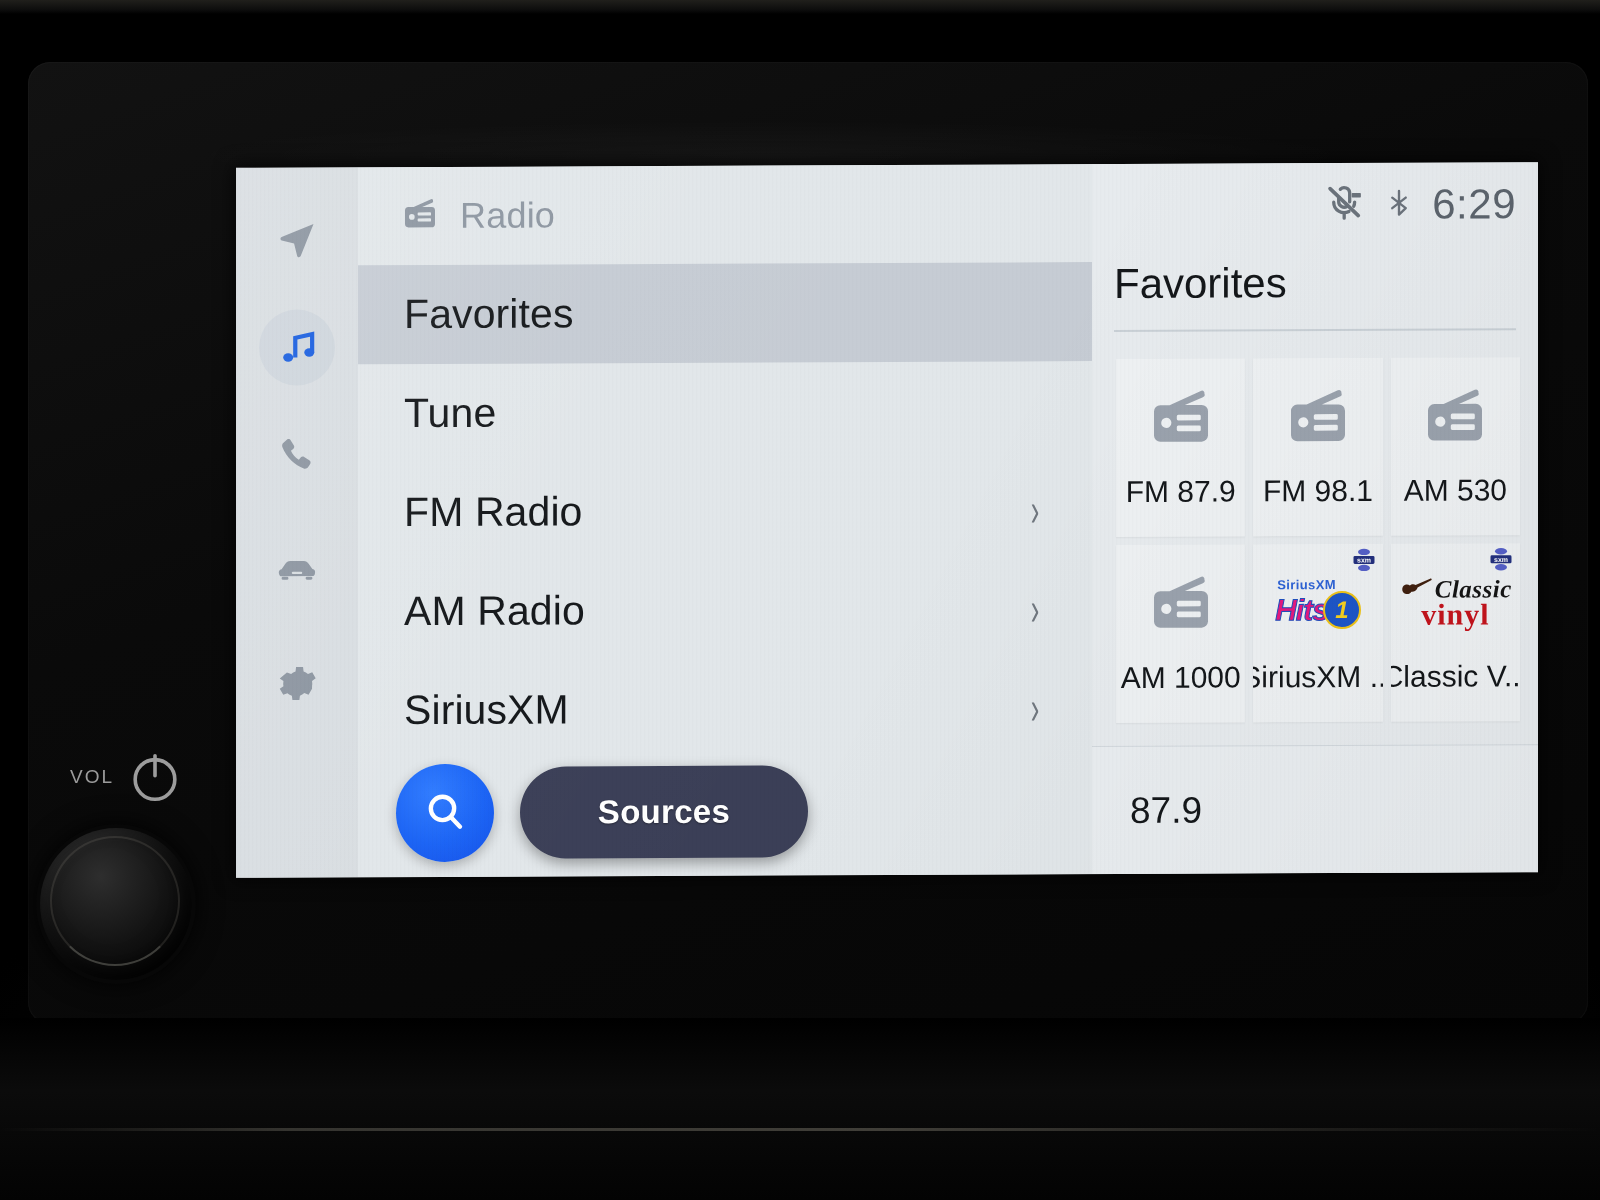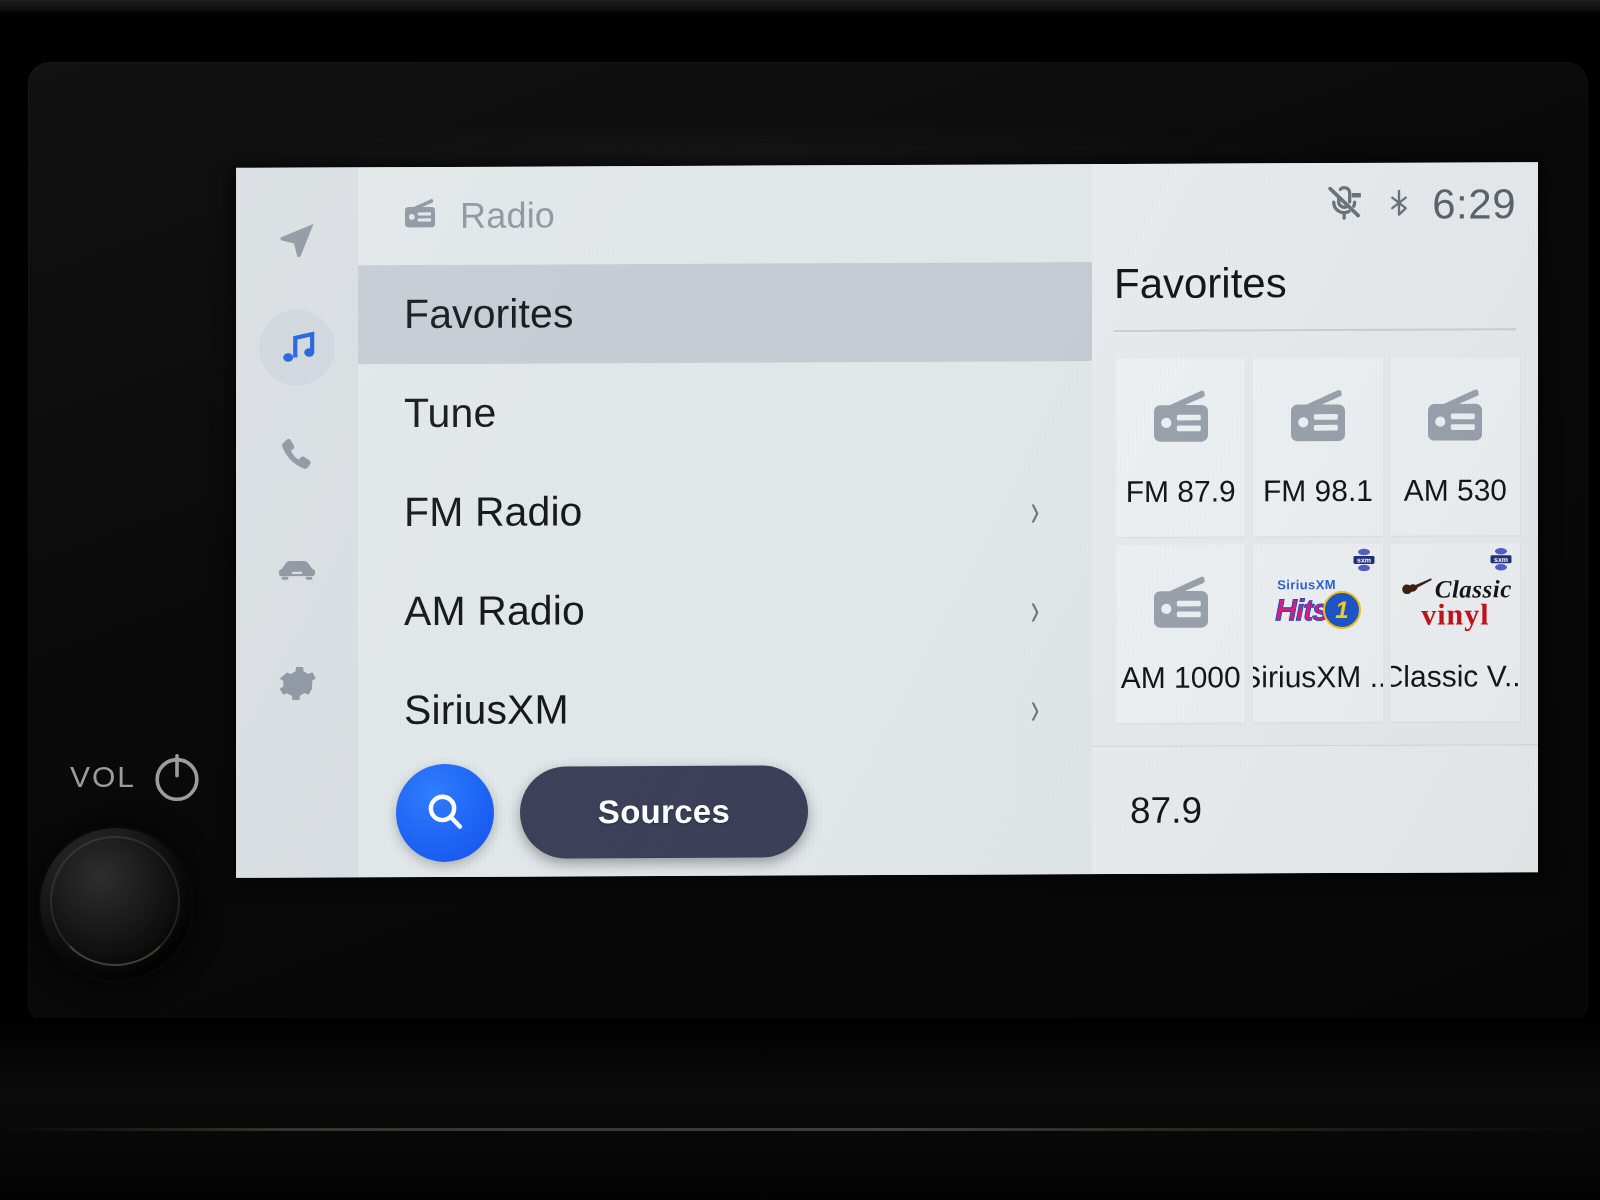--- a/index.html
+++ b/index.html
@@ -56,21 +56,21 @@
   }
 
   
   #vol-group {
     position: absolute;
     left: 70px; top: 748px;
     display: flex; align-items: center; gap: 12px;
   }
   #vol-label {
     color: #9c9c9c;
-    font-size: 30px;
+    font-size: 19px;
     letter-spacing: 2px;
     font-family: "Liberation Sans", sans-serif;
   }
   #power-icon svg { display: block; }
   #vol-knob {
     position: absolute;
     left: 40px; top: 828px;
     width: 152px; height: 152px;
     border-radius: 50%;
     background:

